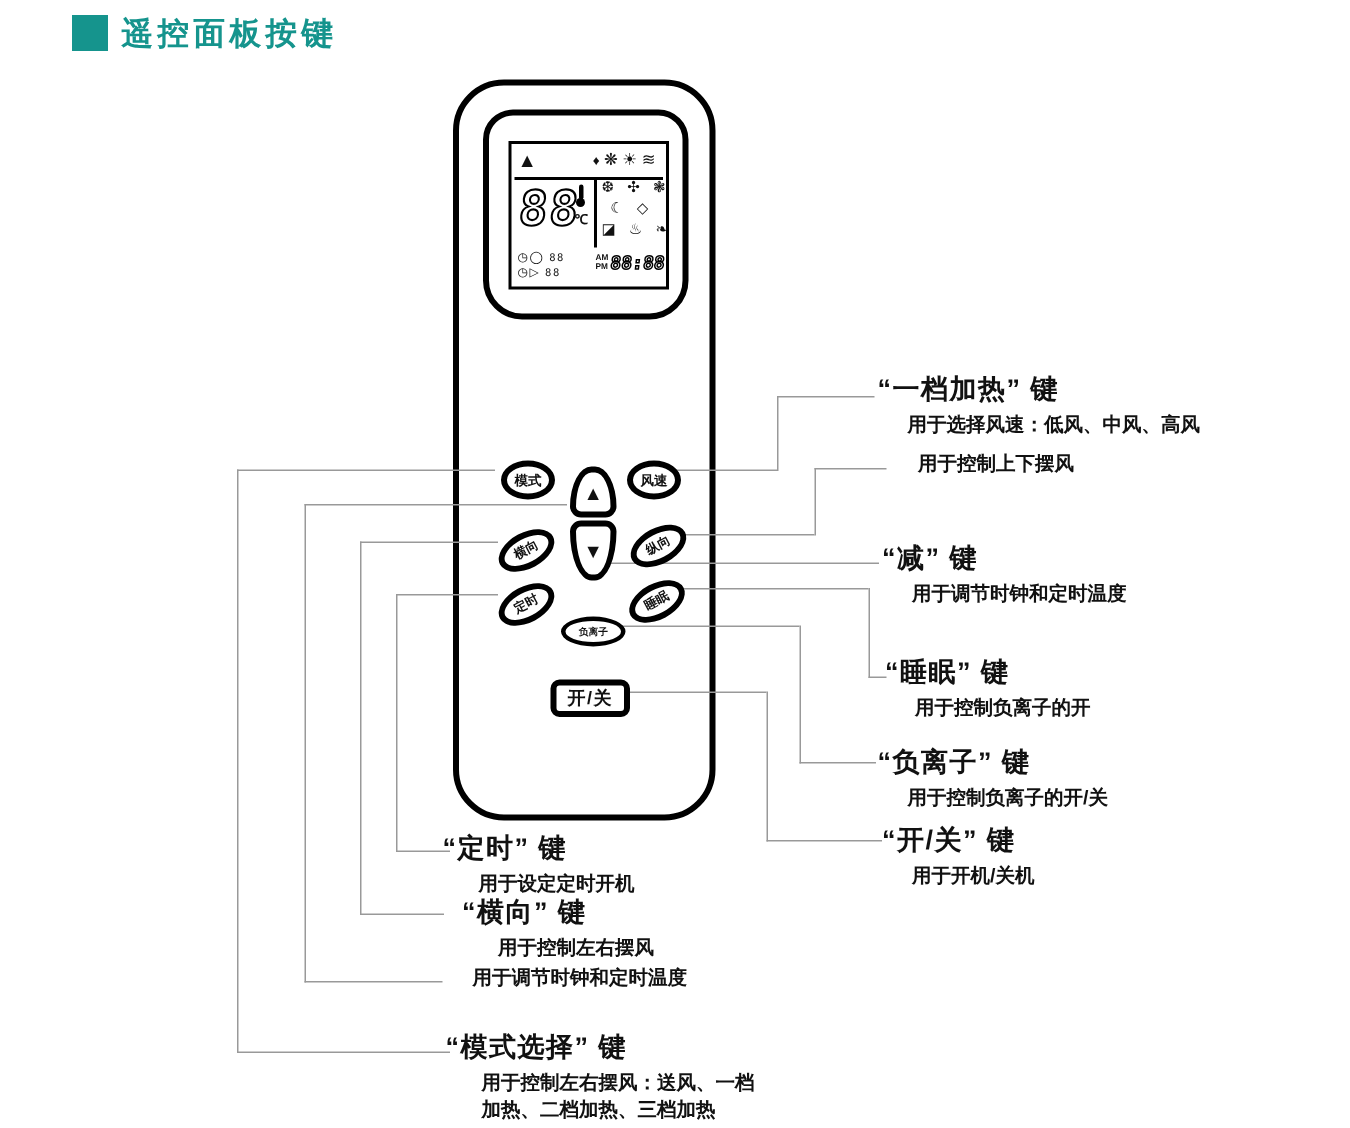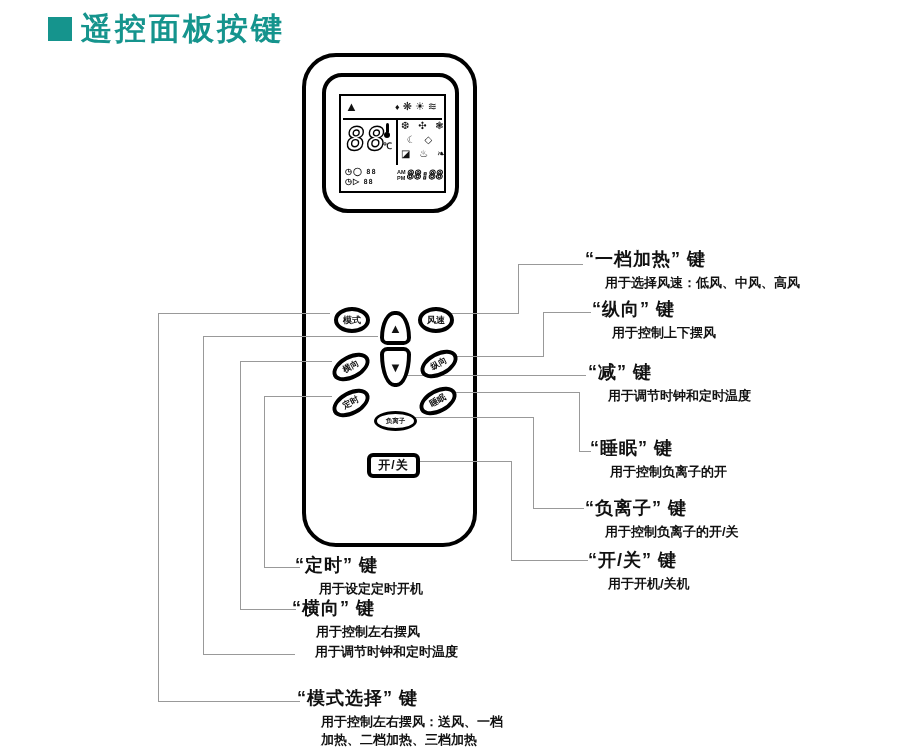--- a/index.html
+++ b/index.html
@@ -1,21 +1,21 @@
 <!DOCTYPE html>
 <html><head>
 <meta charset="utf-8">
 <style>
   html,body{margin:0;padding:0;background:#fff;}
   .canvas{position:relative;width:900px;height:752px;background:#ffffff;overflow:hidden;
           font-family:"Liberation Sans",sans-serif;color:#111;}
   
   .hdr{position:absolute;left:48px;top:8px;display:flex;align-items:center;gap:9px;}
   .hdr .sq{width:24px;height:24px;background:#15948d;}
-  .hdr .ttl{font-size:31px;font-weight:bold;color:#15948d;letter-spacing:3px;}
+  .hdr .ttl{font-size:21px;font-weight:bold;color:#15948d;letter-spacing:3px;}
   
   .ln{position:absolute;background:#999;z-index:2;}
   
   .remote{position:absolute;left:302px;top:53px;width:175px;height:494px;background:#fff;
           border:4px solid #000;border-radius:34px;box-sizing:border-box;}
   .bezel{position:absolute;left:16px;top:16px;width:137px;height:140px;border:4px solid #000;
          border-radius:20px 20px 26px 26px;box-sizing:border-box;}
   .lcd{position:absolute;left:13px;top:17px;width:107px;height:99px;border:2px solid #000;
        box-sizing:border-box;background:#fff;}
   .lcd .srow{position:absolute;left:4px;right:4px;top:1px;height:19px;display:flex;
@@ -28,21 +28,21 @@
        -webkit-text-stroke:1.4px #000;transform:skewX(-6deg);}
   .lcd .temp{position:absolute;left:5px;top:26px;font-size:32px;line-height:34px;letter-spacing:1px;}
   .lcd .thermo{position:absolute;left:42px;top:27px;display:flex;flex-direction:column;align-items:center;}
   .lcd .tbar{width:3px;height:10px;background:#000;border-radius:2px;}
   .lcd .tbulb{width:6px;height:6px;background:#000;border-radius:50%;margin-top:-1px;}
   .lcd .tunit{font-size:9px;font-weight:bold;margin-top:1px;}
   .lcd .irow{position:absolute;left:60px;right:3px;text-align:center;font-size:10px;line-height:13px;
              letter-spacing:3px;white-space:nowrap;}
   .lcd .r1{top:23px;} .lcd .r2{top:37px;} .lcd .r3{top:51px;}
   .lcd .crow{position:absolute;left:4px;font-size:8px;line-height:10px;letter-spacing:1px;
-             font-weight:bold;white-space:nowrap;}
+             font-weight:normal;white-space:nowrap;}
   .lcd .c1{top:71px;} .lcd .c2{top:81px;text-align:center;}
   .lcd .cdig{font-family:"DejaVu Sans Mono",monospace;font-size:7px;}
   .lcd .timeblk{position:absolute;left:56px;top:72px;display:flex;align-items:center;}
   .lcd .ampm{display:flex;flex-direction:column;font-size:5.5px;font-weight:bold;line-height:6px;margin-right:1px;}
   .lcd .time{font-size:12px;-webkit-text-stroke:1px #000;letter-spacing:0;}
   
   .btn{position:absolute;background:#fff;border:4px solid #000;border-radius:50%;display:flex;
        align-items:center;justify-content:center;font-weight:bold;z-index:3;box-sizing:border-box;
        white-space:nowrap;}
   .b-mode{left:28px;top:250px;width:36px;height:26px;font-size:9px;}
@@ -154,21 +154,20 @@
 
   <div class="ln" style="left:416px;top:461px;width:95px;height:1px"></div>
   <div class="ln" style="left:511px;top:461px;width:1px;height:100px"></div>
   <div class="ln" style="left:511px;top:560px;width:77px;height:1px"></div>
 
   <div class="callout right" style="left:585px;top:247px">
     <div class="c-title">“一档加热” 键</div>
     <div class="c-desc">用于选择风速：低风、中风、高风</div>
   </div>
   <div class="callout right" style="left:592px;top:297px">
-    <div class="c-title">“纵向” 键</div>
     <div class="c-desc">用于控制上下摆风</div>
   </div>
   <div class="callout right" style="left:588px;top:360px">
     <div class="c-title">“减” 键</div>
     <div class="c-desc">用于调节时钟和定时温度</div>
   </div>
   <div class="callout right" style="left:590px;top:436px">
     <div class="c-title">“睡眠” 键</div>
     <div class="c-desc">用于控制负离子的开</div>
   </div>
@@ -178,21 +177,21 @@
   </div>
   <div class="callout right" style="left:588px;top:548px">
     <div class="c-title">“开/关” 键</div>
     <div class="c-desc">用于开机/关机</div>
   </div>
 
   <div class="callout left" style="left:295px;top:553px">
     <div class="c-title">“定时” 键</div>
     <div class="c-desc">用于设定定时开机</div>
   </div>
-  <div class="callout left" style="left:292px;top:596px">
+  <div class="callout left" style="left:308px;top:596px">
     <div class="c-title">“横向” 键</div>
     <div class="c-desc">用于控制左右摆风</div>
   </div>
   <div class="callout left" style="left:291px;top:640px">
     <div class="c-desc">用于调节时钟和定时温度</div>
   </div>
   <div class="callout left" style="left:297px;top:686px">
     <div class="c-title">“模式选择” 键</div>
     <div class="c-desc wrap">用于控制左右摆风：送风、一档加热、二档加热、三档加热</div>
   </div>

